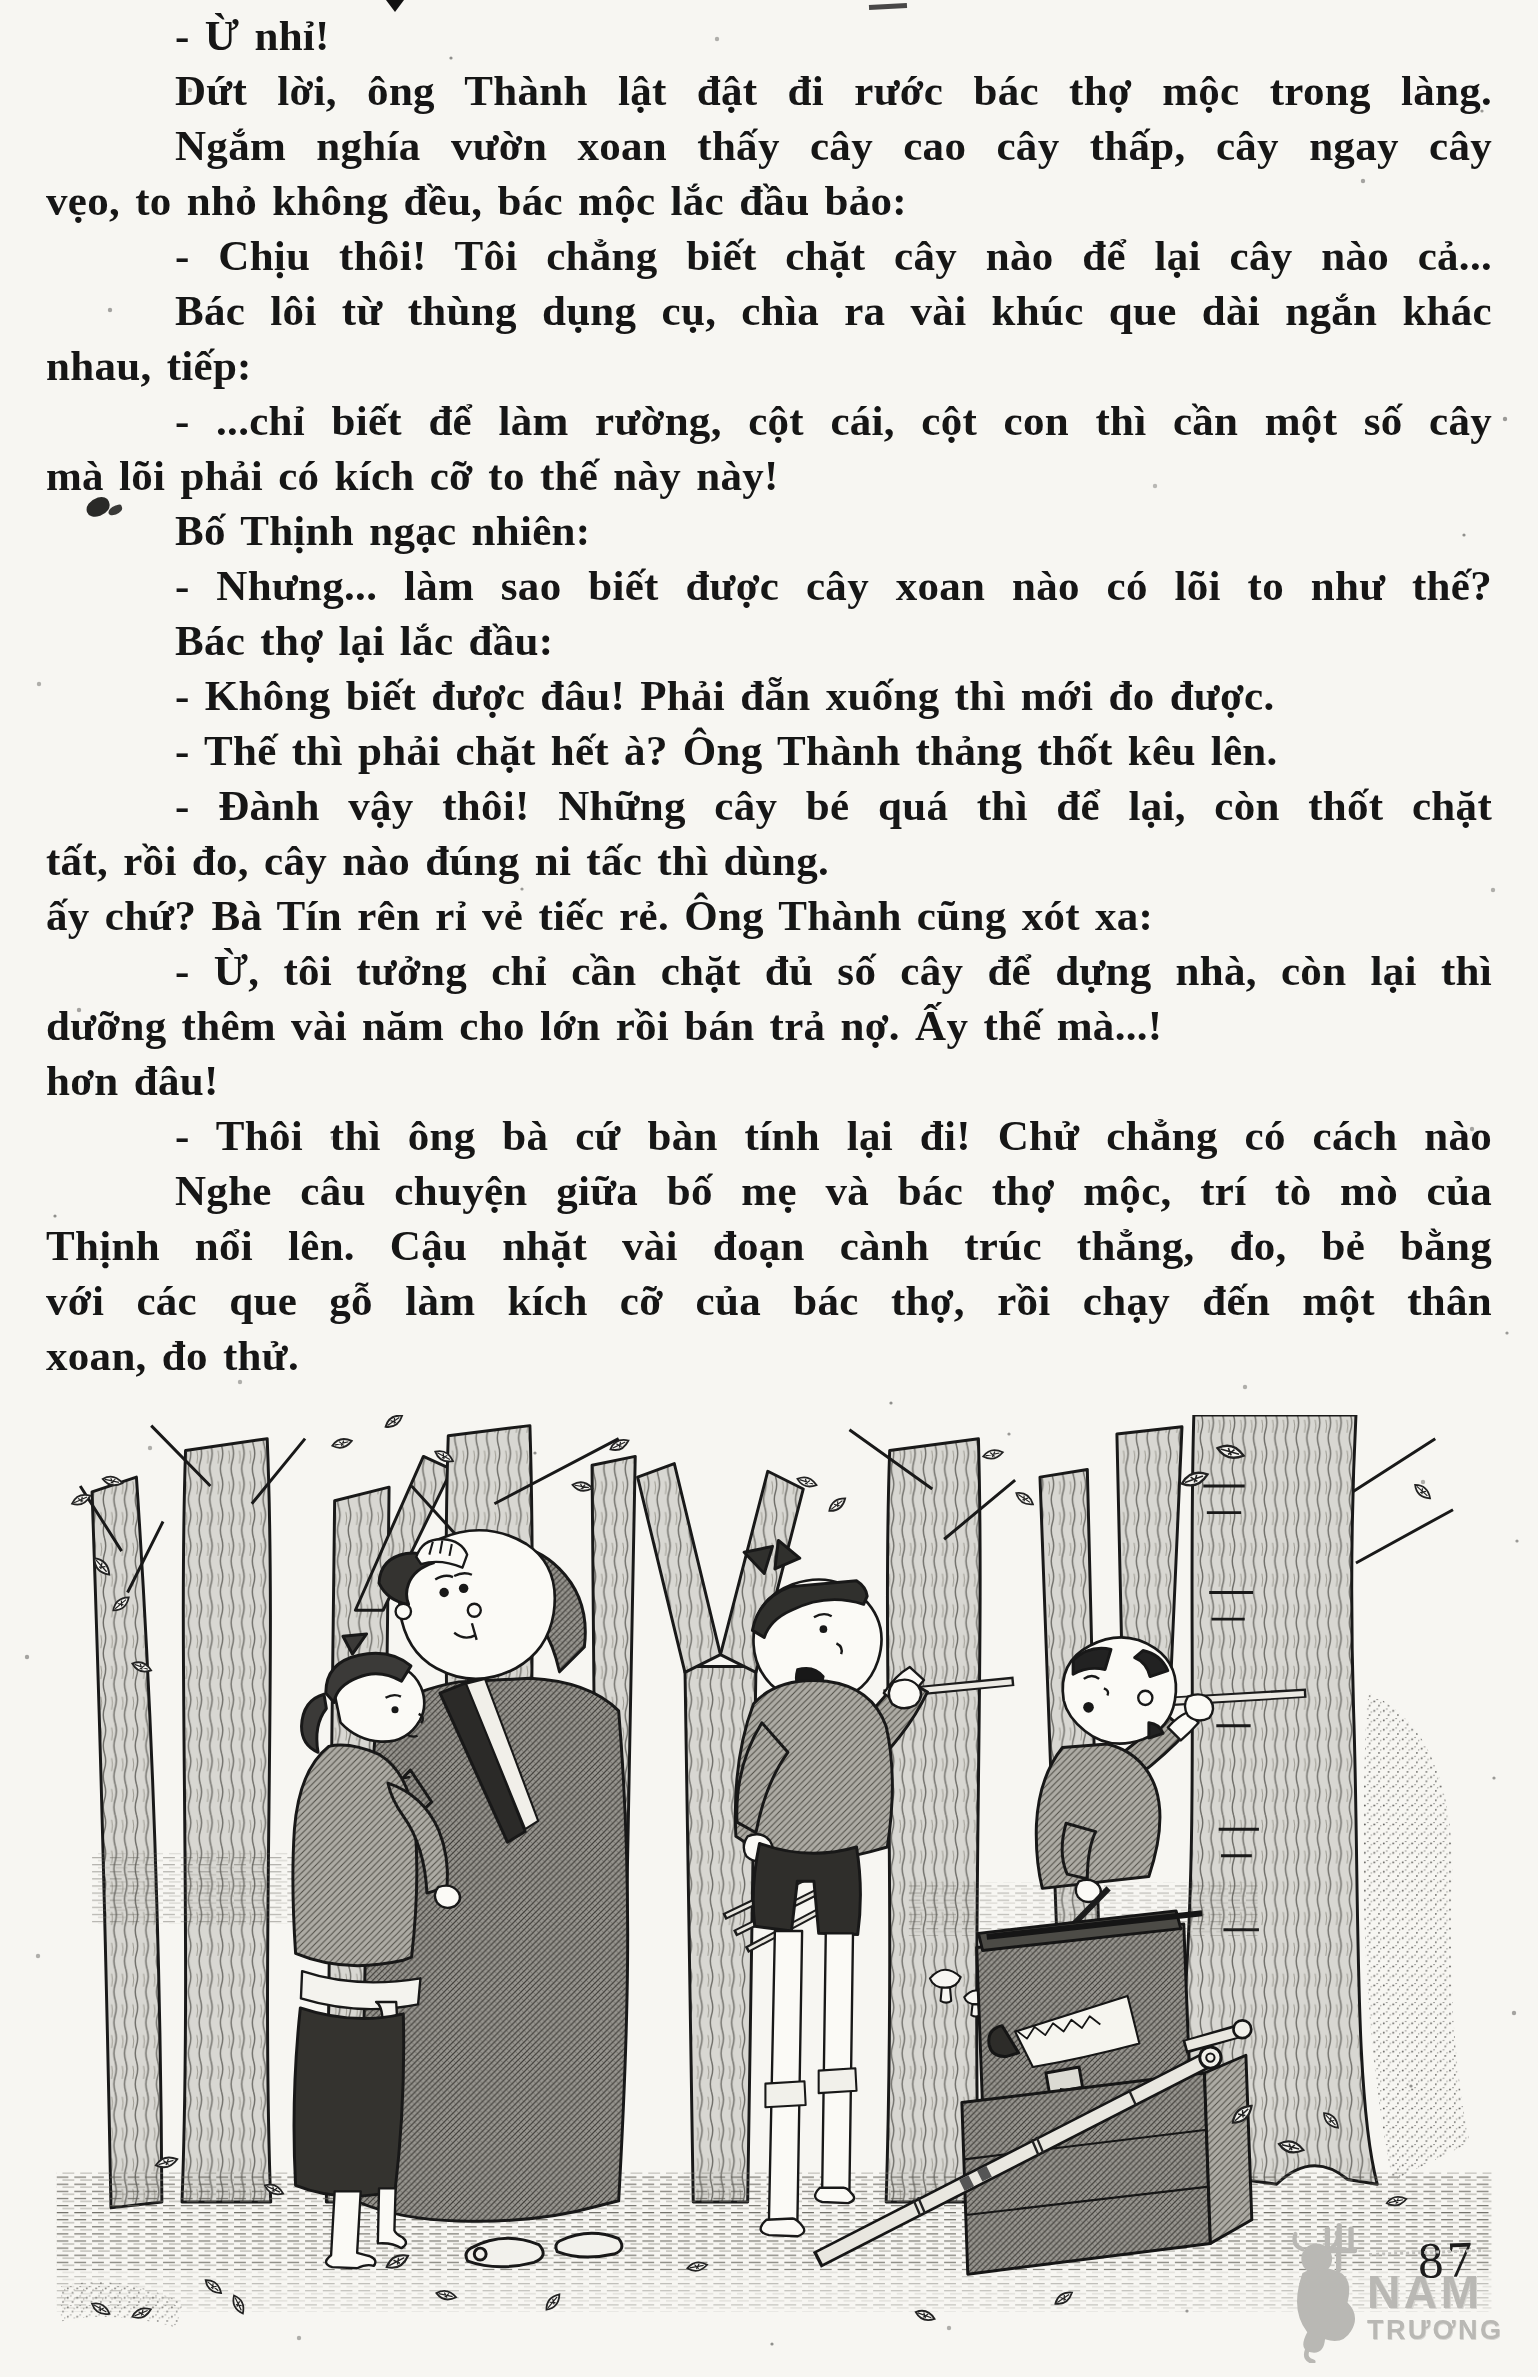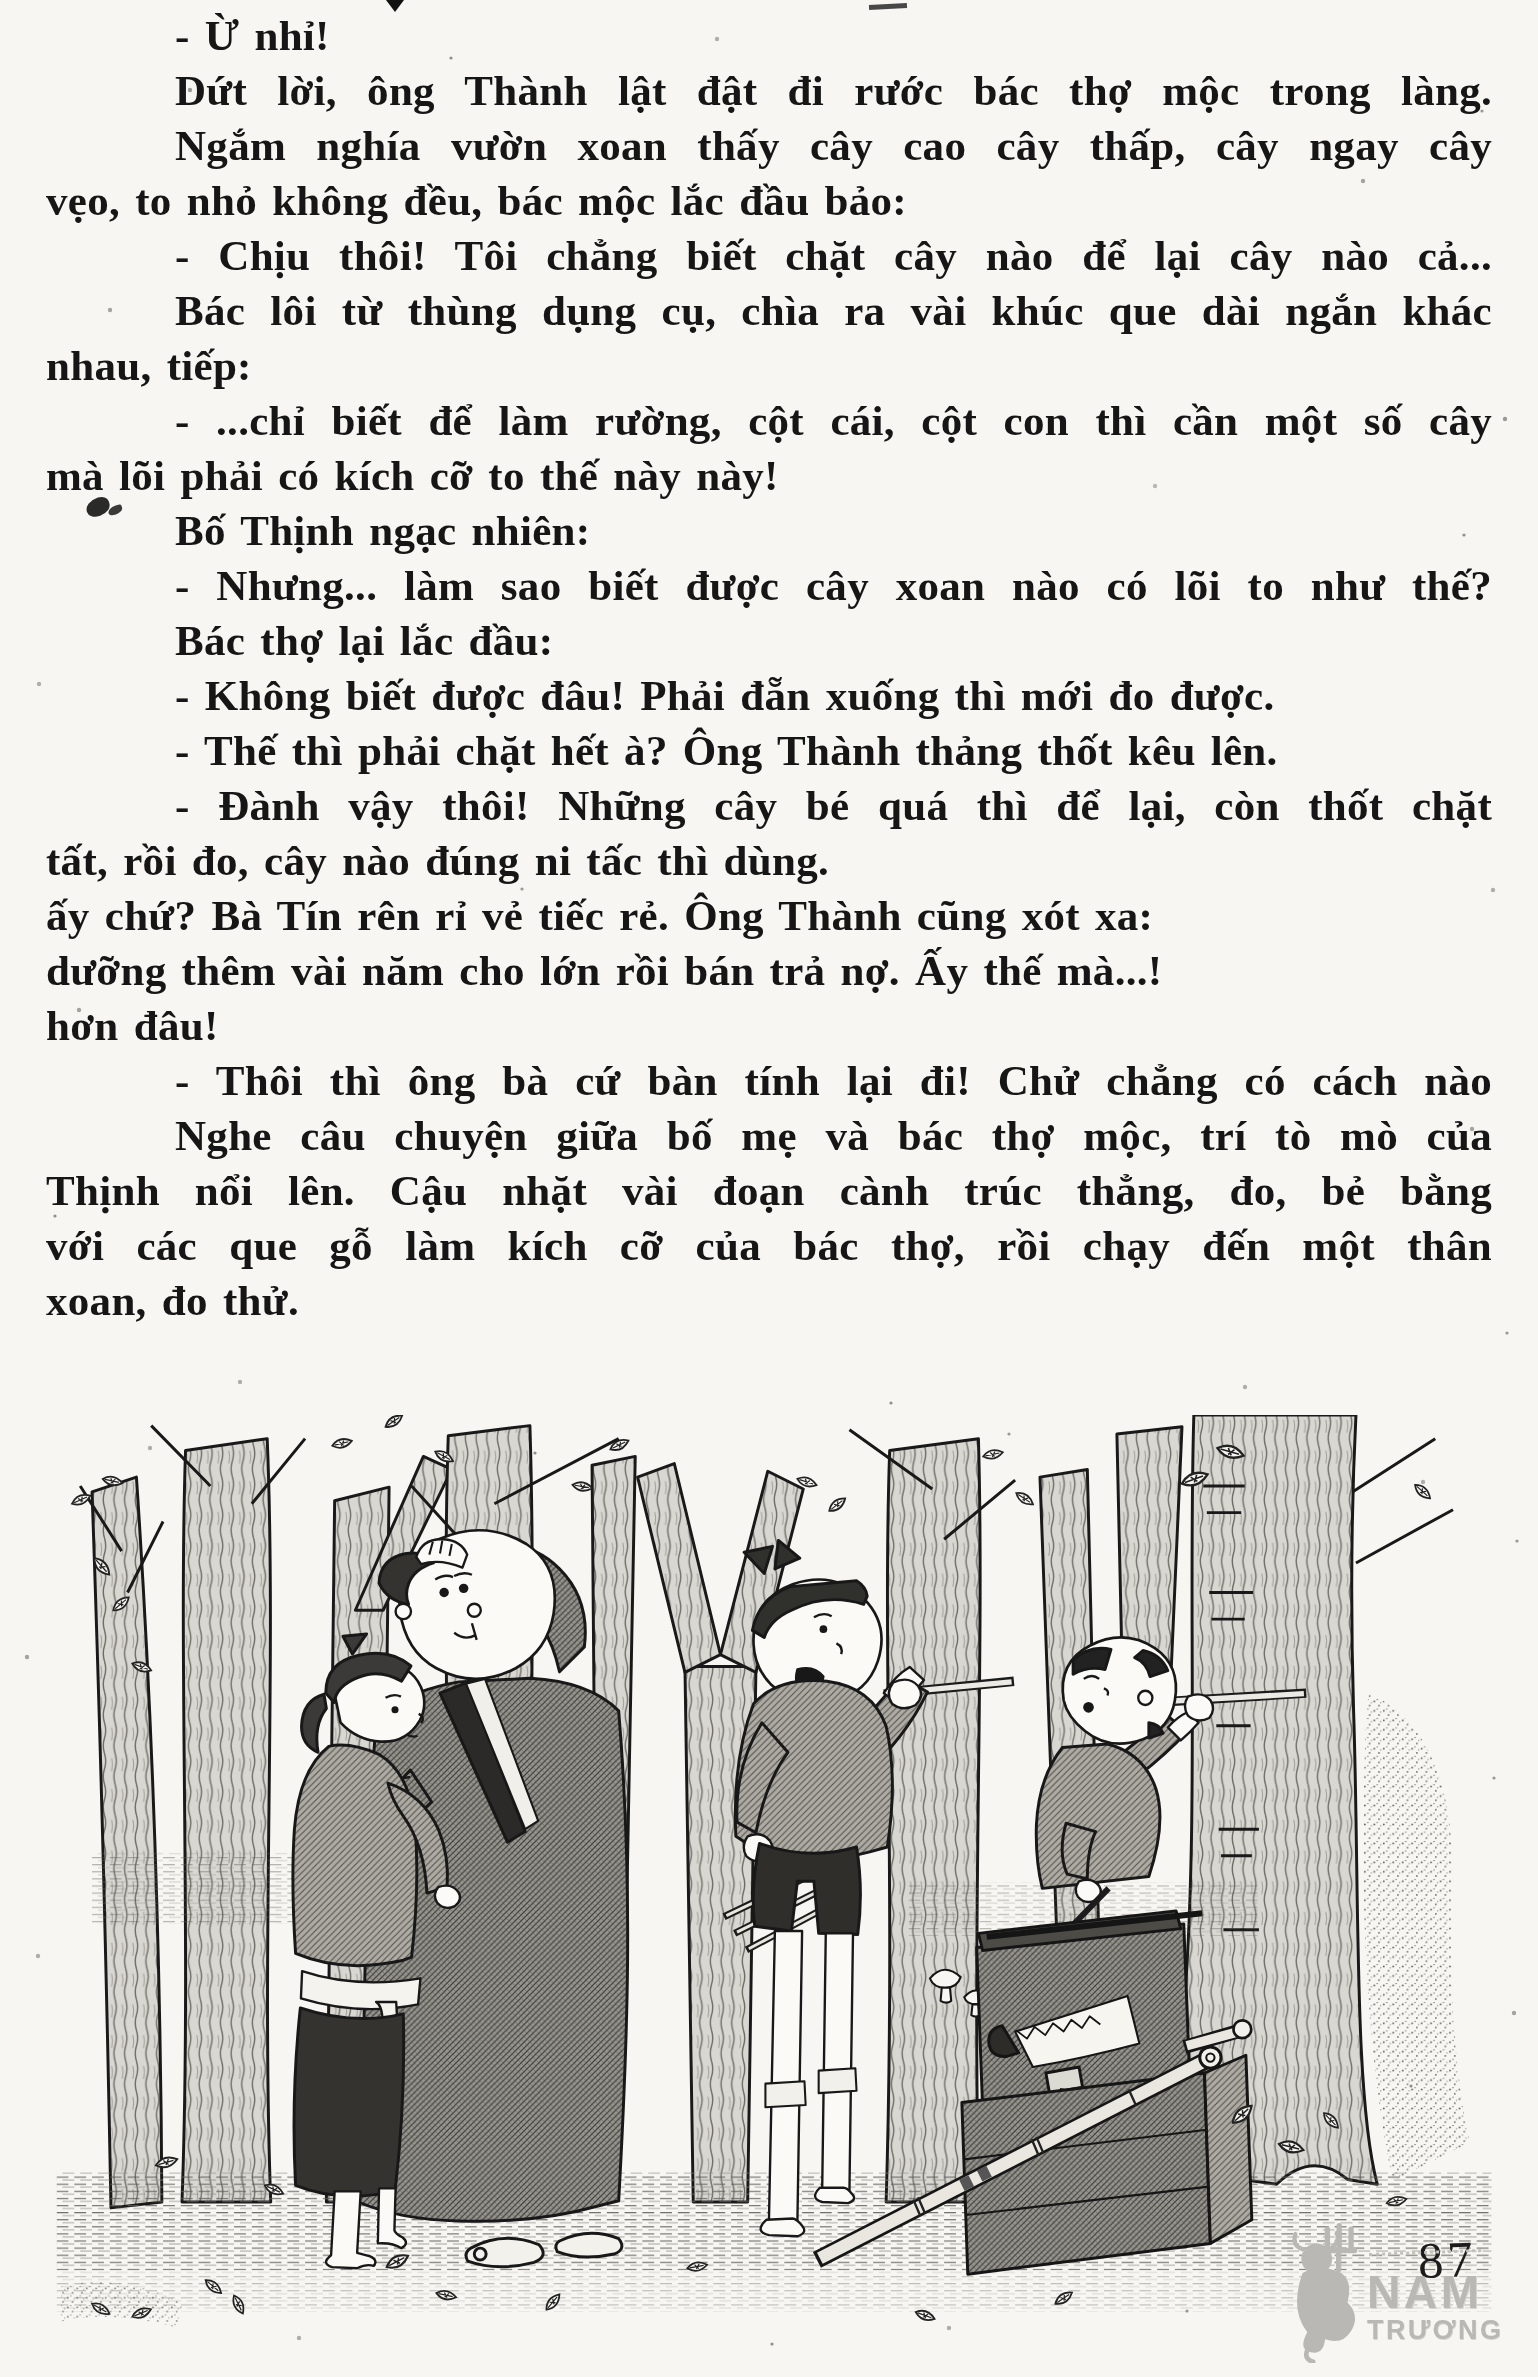--- a/index.html
+++ b/index.html
@@ -82,20 +82,21 @@
     <div class="line indent fill">- ...chỉ biết để làm rường, cột cái, cột con thì cần một số cây</div>
     <div class="line">mà lõi phải có kích cỡ to thế này này!</div>
     <div class="line indent">Bố Thịnh ngạc nhiên:</div>
     <div class="line indent fill">- Nhưng... làm sao biết được cây xoan nào có lõi to như thế?</div>
     <div class="line indent">Bác thợ lại lắc đầu:</div>
     <div class="line indent">- Không biết được đâu! Phải đẵn xuống thì mới đo được.</div>
     <div class="line indent">- Thế thì phải chặt hết à? Ông Thành thảng thốt kêu lên.</div>
     <div class="line indent fill">- Đành vậy thôi! Những cây bé quá thì để lại, còn thốt chặt</div>
     <div class="line">tất, rồi đo, cây nào đúng ni tấc thì dùng.</div>
     <div class="line">ấy chứ? Bà Tín rên rỉ vẻ tiếc rẻ. Ông Thành cũng xót xa:</div>
+    <div class="line indent fill">- Ừ, tôi tưởng chỉ cần chặt đủ số cây để dựng nhà, còn lại thì</div>
     <div class="line">dưỡng thêm vài năm cho lớn rồi bán trả nợ. Ấy thế mà...!</div>
     <div class="line">hơn đâu!</div>
     <div class="line indent fill">- Thôi thì ông bà cứ bàn tính lại đi! Chử chẳng có cách nào</div>
     <div class="line indent fill">Nghe câu chuyện giữa bố mẹ và bác thợ mộc, trí tò mò của</div>
     <div class="line fill">Thịnh nổi lên. Cậu nhặt vài đoạn cành trúc thẳng, đo, bẻ bằng</div>
     <div class="line fill">với các que gỗ làm kích cỡ của bác thợ, rồi chạy đến một thân</div>
     <div class="line">xoan, đo thử.</div>
   </div>
 
 <svg class="illus" viewBox="0 0 2425 1570" xmlns="http://www.w3.org/2000/svg">

